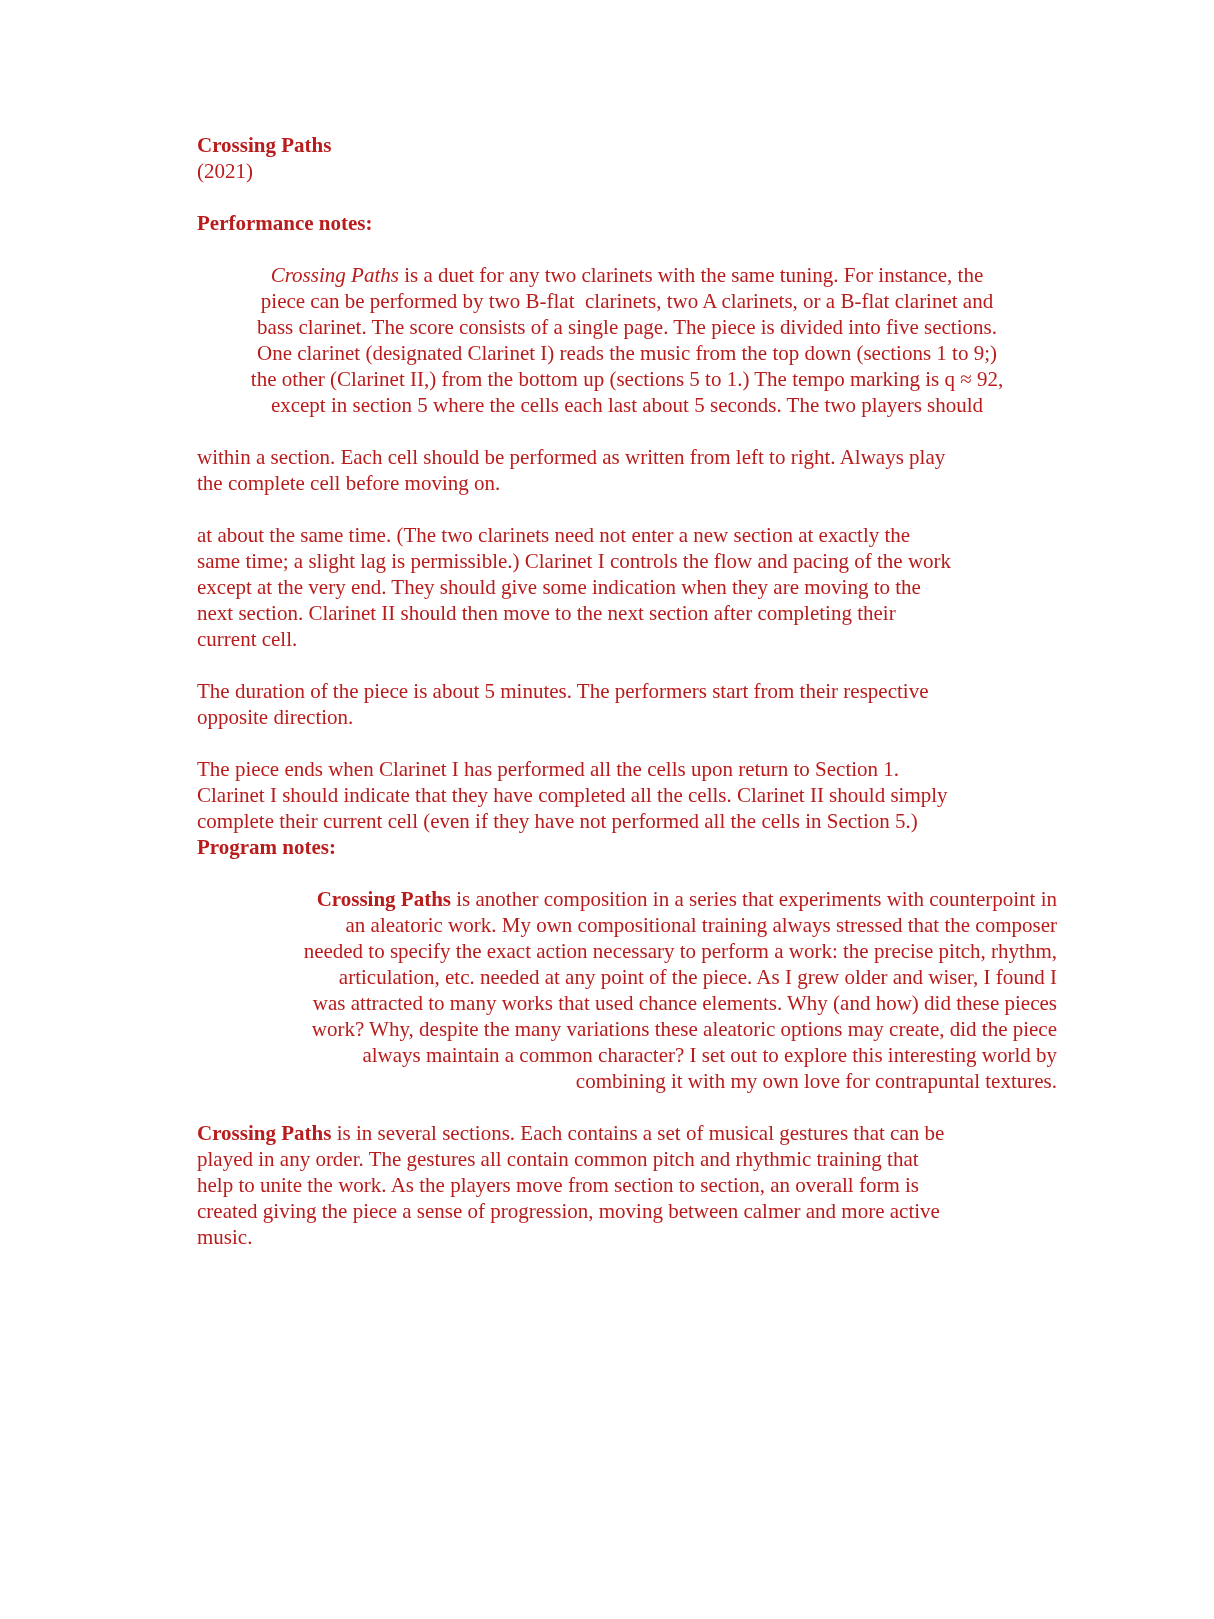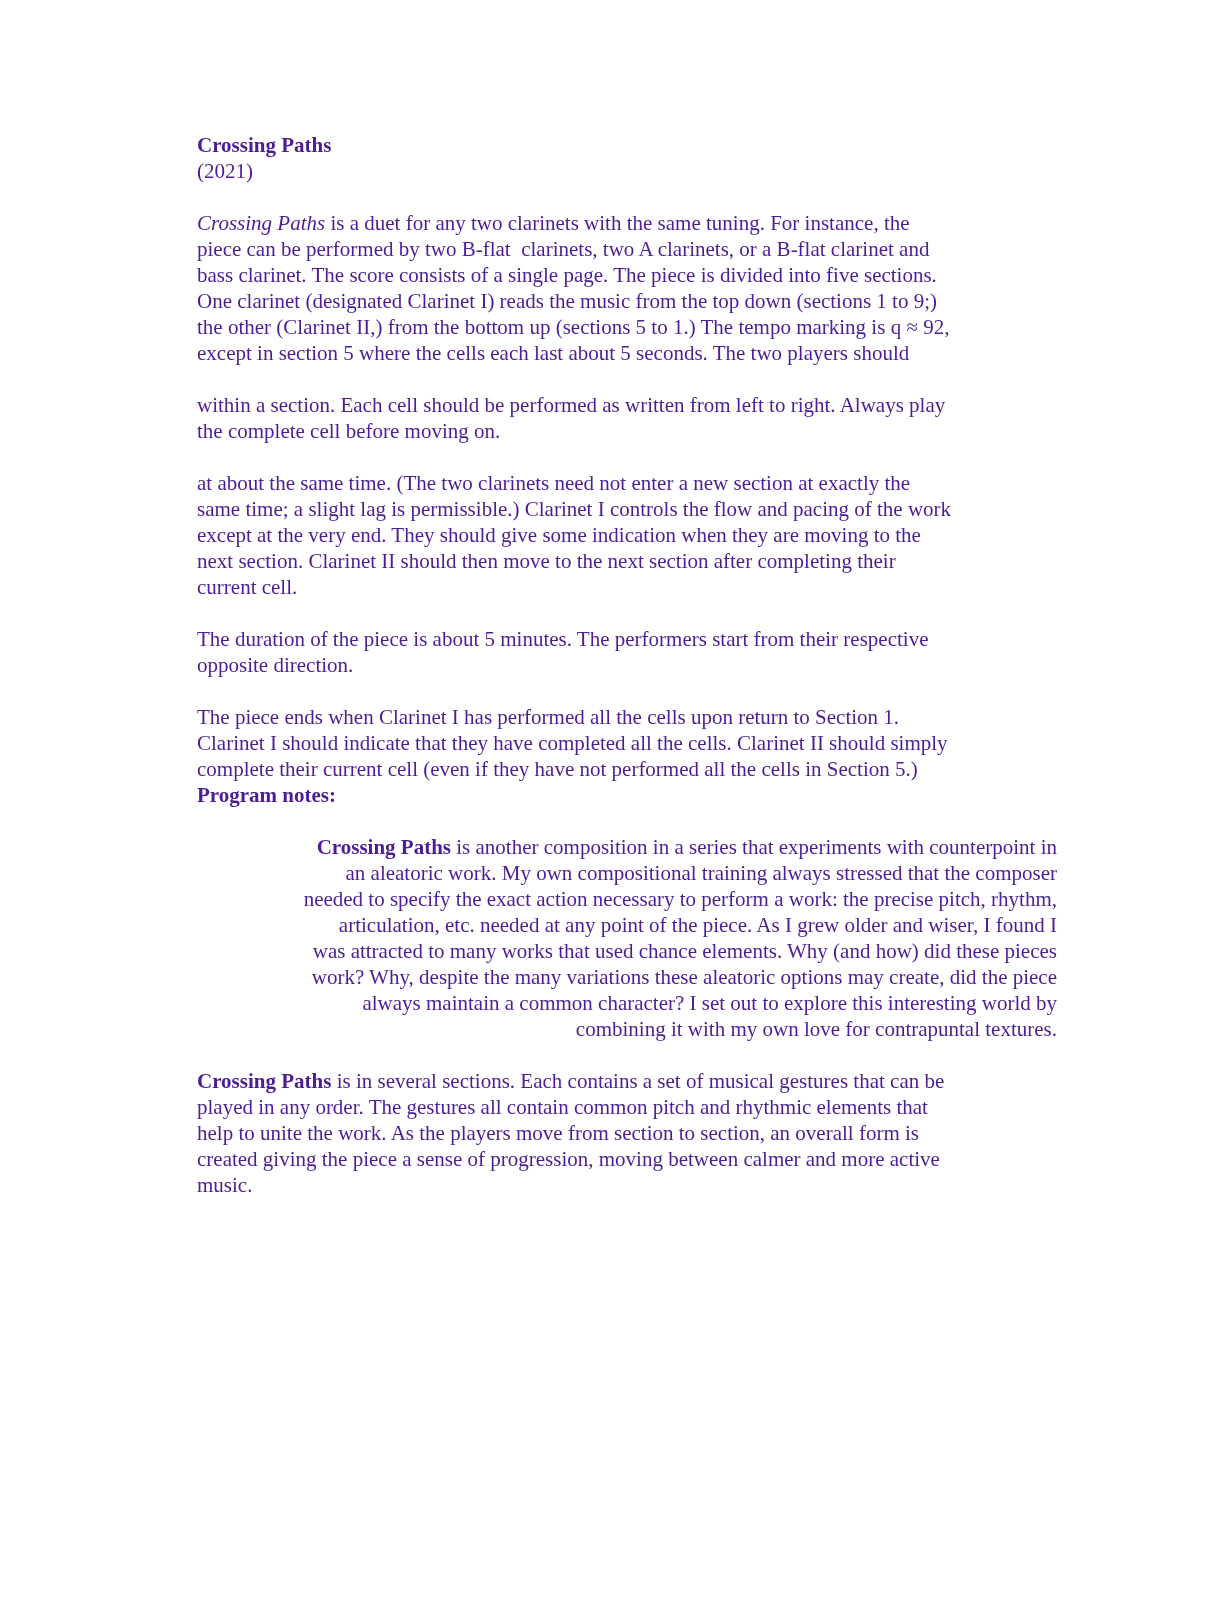--- a/index.html
+++ b/index.html
@@ -17,37 +17,40 @@
   .content {
     position: absolute;
     left: 197px;
     top: 132px;
     width: 860px;
   }
   .line {
     font-family: "Liberation Serif", "DejaVu Serif", serif;
     font-size: 21px;
     line-height: 26px;
-    color: #4c1d95;
+    color: #b91c1c;
     white-space: pre;
   }
   .run-b { font-weight: 700; }
   .run-i { font-style: italic; }
   .run-r { font-weight: 400; font-style: normal; }
 </style>
 </head>
 <body>
 
 <div class="page">
   <div class="content">
       <div class="block title" style="margin-top: 0px;">
         <div class="line"><span class="run-b">Crossing Paths</span></div>
         <div class="line"><span class="run-r">(2021)</span></div>
       </div>
-      <div class="block para" style="margin-top: 26px;">
+      <div class="block heading" style="margin-top: 26px;">
+        <div class="line"><span class="run-b">Performance notes:</span></div>
+      </div>
+      <div class="block para" style="margin-top: 26px; text-align: center;">
         <div class="line"><span class="run-i">Crossing Paths</span><span class="run-r"> is a duet for any two clarinets with the same tuning. For instance, the</span></div>
         <div class="line"><span class="run-r">piece can be performed by two B-flat  clarinets, two A clarinets, or a B-flat clarinet and</span></div>
         <div class="line"><span class="run-r">bass clarinet. The score consists of a single page. The piece is divided into five sections.</span></div>
         <div class="line"><span class="run-r">One clarinet (designated Clarinet I) reads the music from the top down (sections 1 to 9;)</span></div>
         <div class="line"><span class="run-r">the other (Clarinet II,) from the bottom up (sections 5 to 1.) The tempo marking is q ≈ 92,</span></div>
         <div class="line"><span class="run-r">except in section 5 where the cells each last about 5 seconds. The two players should</span></div>
       </div>
       <div class="block para" style="margin-top: 26px;">
         <div class="line"><span class="run-r">within a section. Each cell should be performed as written from left to right. Always play</span></div>
         <div class="line"><span class="run-r">the complete cell before moving on.</span></div>
@@ -76,19 +79,19 @@
         <div class="line"><span class="run-r">an aleatoric work. My own compositional training always stressed that the composer</span></div>
         <div class="line"><span class="run-r">needed to specify the exact action necessary to perform a work: the precise pitch, rhythm,</span></div>
         <div class="line"><span class="run-r">articulation, etc. needed at any point of the piece. As I grew older and wiser, I found I</span></div>
         <div class="line"><span class="run-r">was attracted to many works that used chance elements. Why (and how) did these pieces</span></div>
         <div class="line"><span class="run-r">work? Why, despite the many variations these aleatoric options may create, did the piece</span></div>
         <div class="line"><span class="run-r">always maintain a common character? I set out to explore this interesting world by</span></div>
         <div class="line"><span class="run-r">combining it with my own love for contrapuntal textures.</span></div>
       </div>
       <div class="block para" style="margin-top: 26px;">
         <div class="line"><span class="run-b">Crossing Paths</span><span class="run-r"> is in several sections. Each contains a set of musical gestures that can be</span></div>
-        <div class="line"><span class="run-r">played in any order. The gestures all contain common pitch and rhythmic elements that</span></div>
+        <div class="line"><span class="run-r">played in any order. The gestures all contain common pitch and rhythmic training that</span></div>
         <div class="line"><span class="run-r">help to unite the work. As the players move from section to section, an overall form is</span></div>
         <div class="line"><span class="run-r">created giving the piece a sense of progression, moving between calmer and more active</span></div>
         <div class="line"><span class="run-r">music.</span></div>
       </div>
     </div>
 </div>
 
 </body></html>

